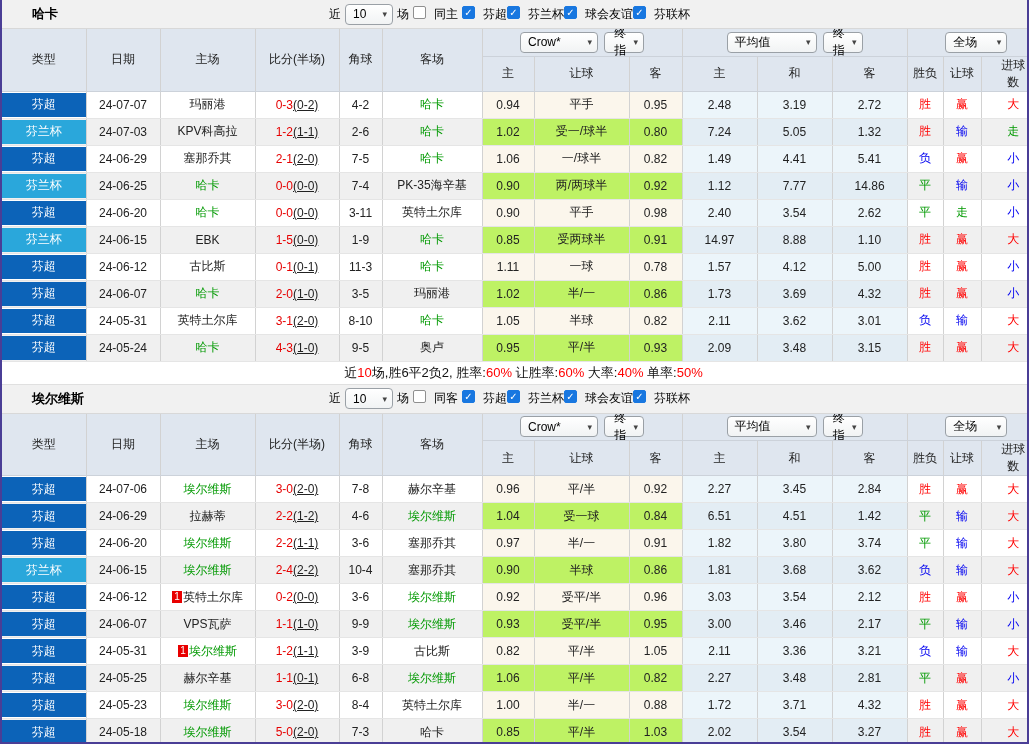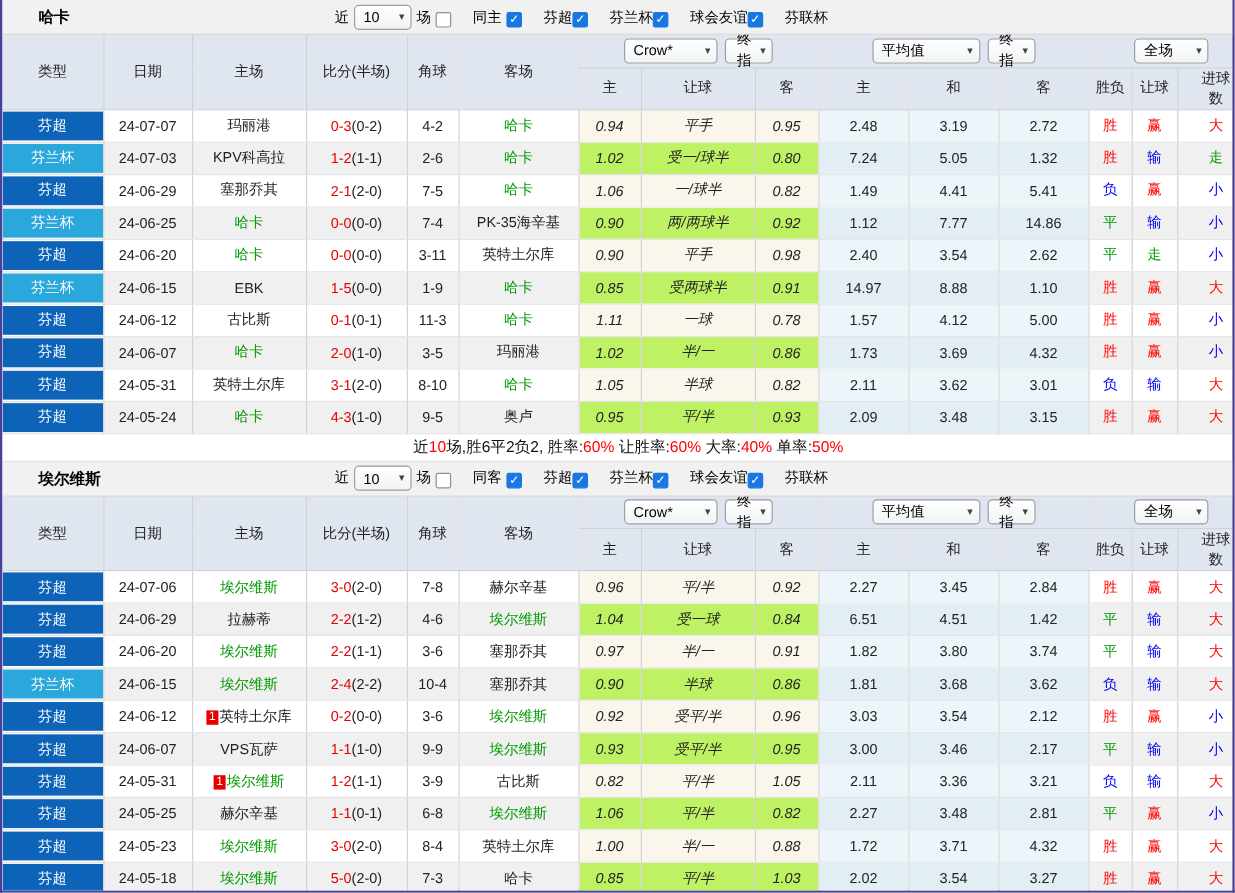--- a/index.html
+++ b/index.html
@@ -25,47 +25,47 @@
                     display:flex; align-items:center; padding-left:30px; font-size:12px; color:#000; }
   .team-name { font-size:13px; font-weight:bold; }
   .filters { margin-left:auto; margin-right:337px; display:flex; align-items:center; gap:4px; white-space:nowrap; }
   .flabel { font-size:12px; }
   .select { display:inline-flex; align-items:center; justify-content:space-between; border:1px solid #9aa0a6;
             border-radius:4px; background:linear-gradient(#fff,#f1f3f4); height:21px; padding:0 5px 0 7px;
             font-size:12px; color:#000; cursor:pointer; }
   .select .arrow { margin-left:5px; font-size:9px; color:#444; }
   .count-select { width:48px; }
   .w78 { width:78px; } .w56 { width:40px; } .w90 { width:90px; } .w62 { width:62px; }
-  .cb-label { display:inline-flex; align-items:flex-end; gap:18px; cursor:pointer; }
+  .cb-label { display:inline-flex; align-items:flex-start; gap:8px; cursor:pointer; }
   .cb { width:13px; height:13px; border:1px solid #8f8f8f; border-radius:2px; background:#fff;
         display:inline-flex; align-items:center; justify-content:center; font-size:10px; color:#fff; }
   .cb.checked { background:#1877e0; border-color:#1877e0; }
   .league-cbs { display:inline-flex; align-items:center; gap:0; }
 
   
   .grid { border-collapse:collapse; table-layout:fixed; width:1025px; font-size:12px; text-align:center; color:#222; }
   .grid th, .grid td { border-right:1px solid #d2d2d2; overflow:hidden; }
   .grid th:last-child, .grid td:last-child { border-right:none;padding-left:18px; }
   .grid thead th { background:#dfe6ef; font-weight:normal; border-bottom:1px solid #ccd2da; }
   .head-top th { height:27px; }
   .head-sub th { height:16px; background:#f3f5f1; }
   .dd-wrap { display:flex; justify-content:center; align-items:center; gap:6px; }
   .data-row td { height:26px; border-bottom:1px solid #e5e5e5; background:#fff; }
   .data-row.alt td { background:#f0f0f0; }
-  .data-row td.o { background:#fbf6ec;font-style:italic; }
+  .data-row td.o { background:#fbf6ec; }
   .data-row.alt td.o { background:#bef264; }
   .data-row td.avg { background:#ecf5fa; }
   .data-row.alt td.avg { background:#e3edf4; }
   td.league { padding:0; }
   .badge { height:24px; margin:1px 0; display:flex; align-items:center; justify-content:center; color:#fff; }
   .badge.super { background:#0c63b8; }
   .badge.cup { background:#2aa7db; }
   .green { color:#009900; }
   .sc { color:#e60000; }
-  .half { color:#222; }
+  .half { color:#222;text-decoration:underline; }
   .c-red { color:#ff0000; }
   .c-green { color:#009900; }
   .c-blue { color:#0000f0; }
   .rank-badge { display:inline-block; background:#e80000; color:#fff; font-size:10px; line-height:12px;
                 width:10px; height:12px; margin-right:1px; text-align:center; vertical-align:1px; }
   .summary-row td { height:23px; font-size:13px; color:#111; background:#fff; border-bottom:1px solid #e0e0e0;margin-left:15px; }
   .red { color:#f00; }
 </style>
 </head>
 <body>

